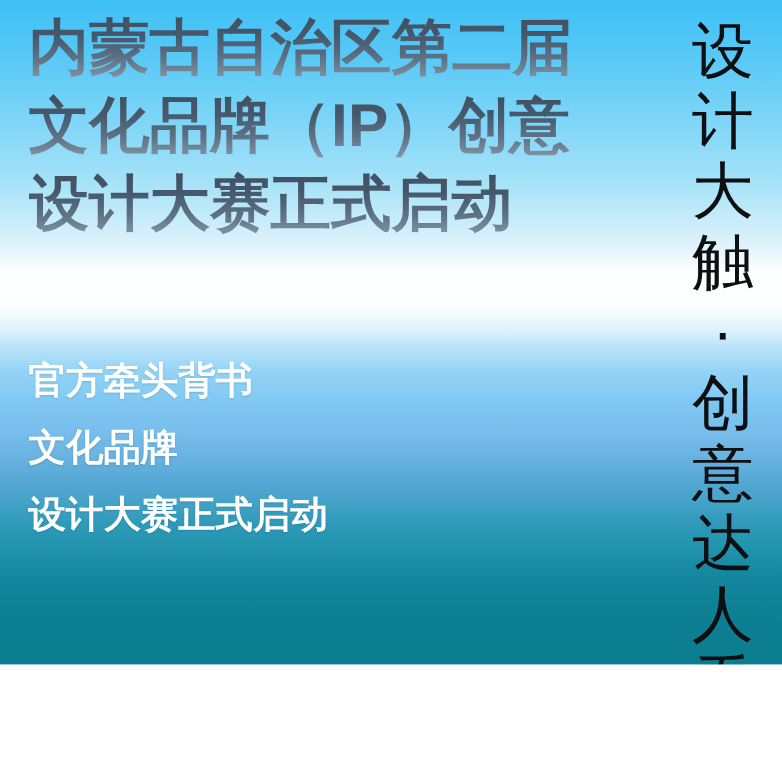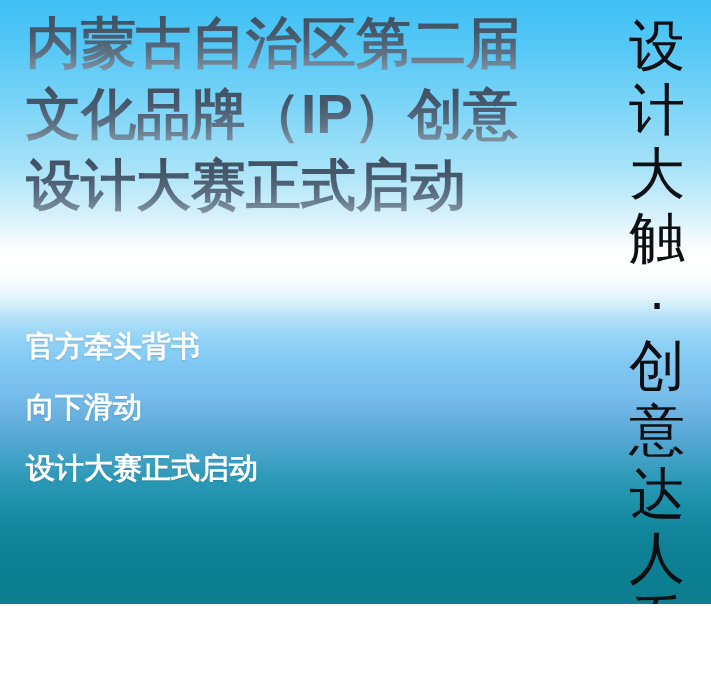--- a/index.html
+++ b/index.html
@@ -146,21 +146,21 @@
   
   .bullets {
     position: absolute;
     left: 26px;
     top: 316px;
     width: 420px;
   }
   .bullet-item {
     font-family: "Liberation Sans", "DejaVu Sans", sans-serif;
     font-weight: bold;
-    font-size: 29px;
+    font-size: 34px;
     line-height: 61px;
     color: #ffffff;
     white-space: nowrap;
     text-shadow: 0 1px 2px rgba(0,60,80,0.18);
   }
 
   
   .vertical-col {
     position: absolute;
     right: 16px;
@@ -199,21 +199,21 @@
   <div class="grass-streak s5"></div>
 
   <div class="headline">
     <div class="headline-line">内蒙古自治区第二届</div>
     <div class="headline-line">文化品牌（IP）创意</div>
     <div class="headline-line">设计大赛正式启动</div>
   </div>
 
   <div class="bullets">
     <div class="bullet-item">官方牵头背书</div>
-    <div class="bullet-item">向下滑动</div>
+    <div class="bullet-item">文化品牌</div>
     <div class="bullet-item">设计大赛正式启动</div>
   </div>
 
   <div class="vertical-col">
     <span class="vchar">设</span>
     <span class="vchar">计</span>
     <span class="vchar">大</span>
     <span class="vchar">触</span>
     <span class="vchar dot">·</span>
     <span class="vchar">创</span>

